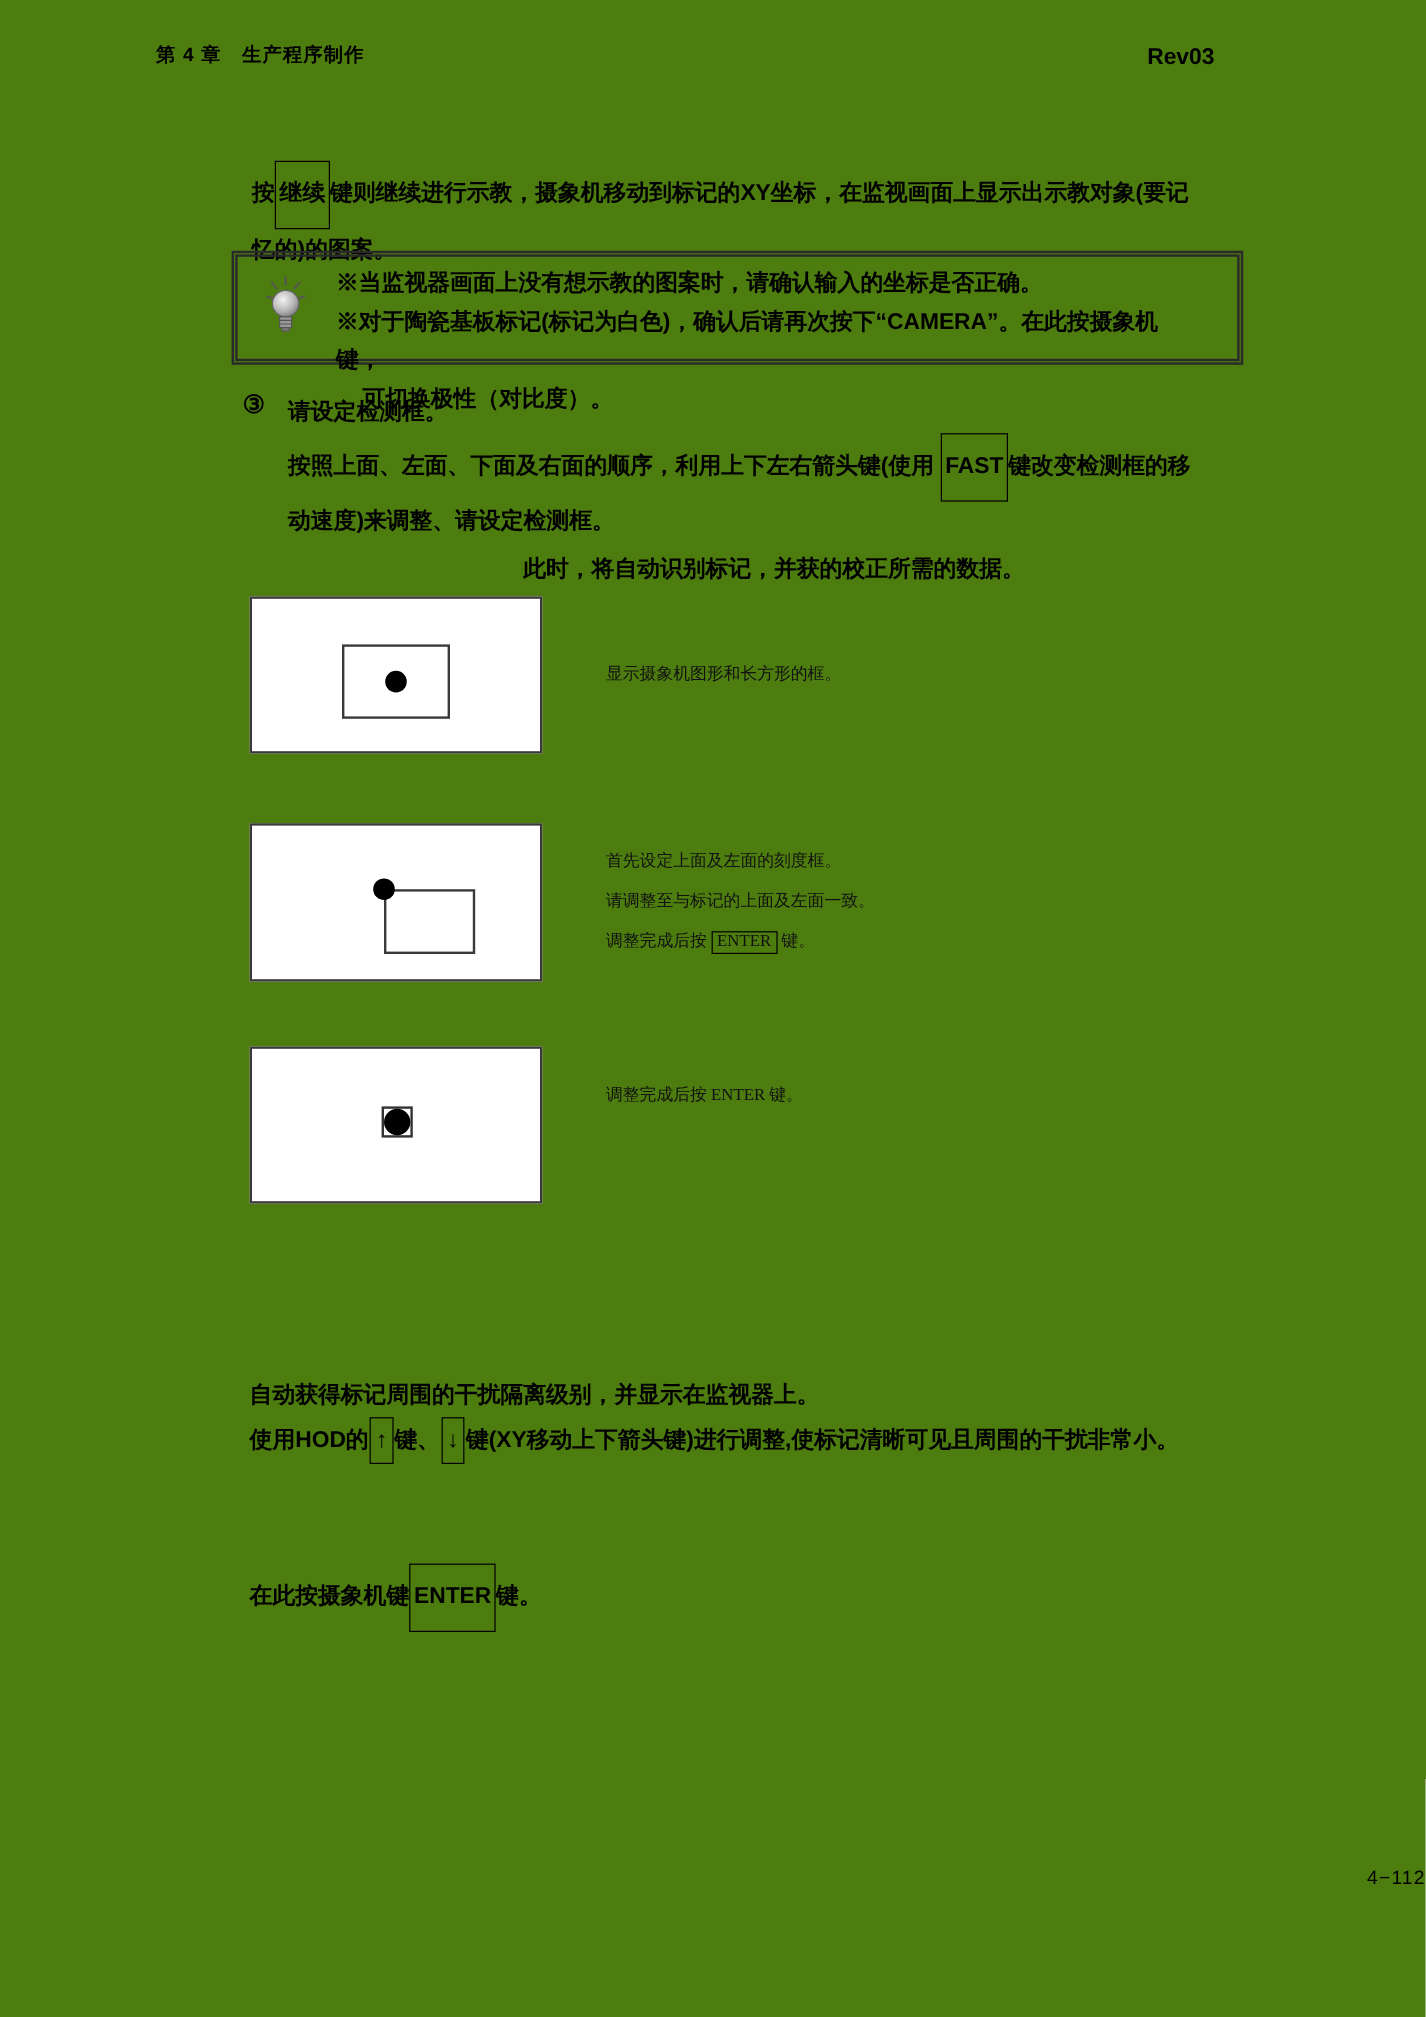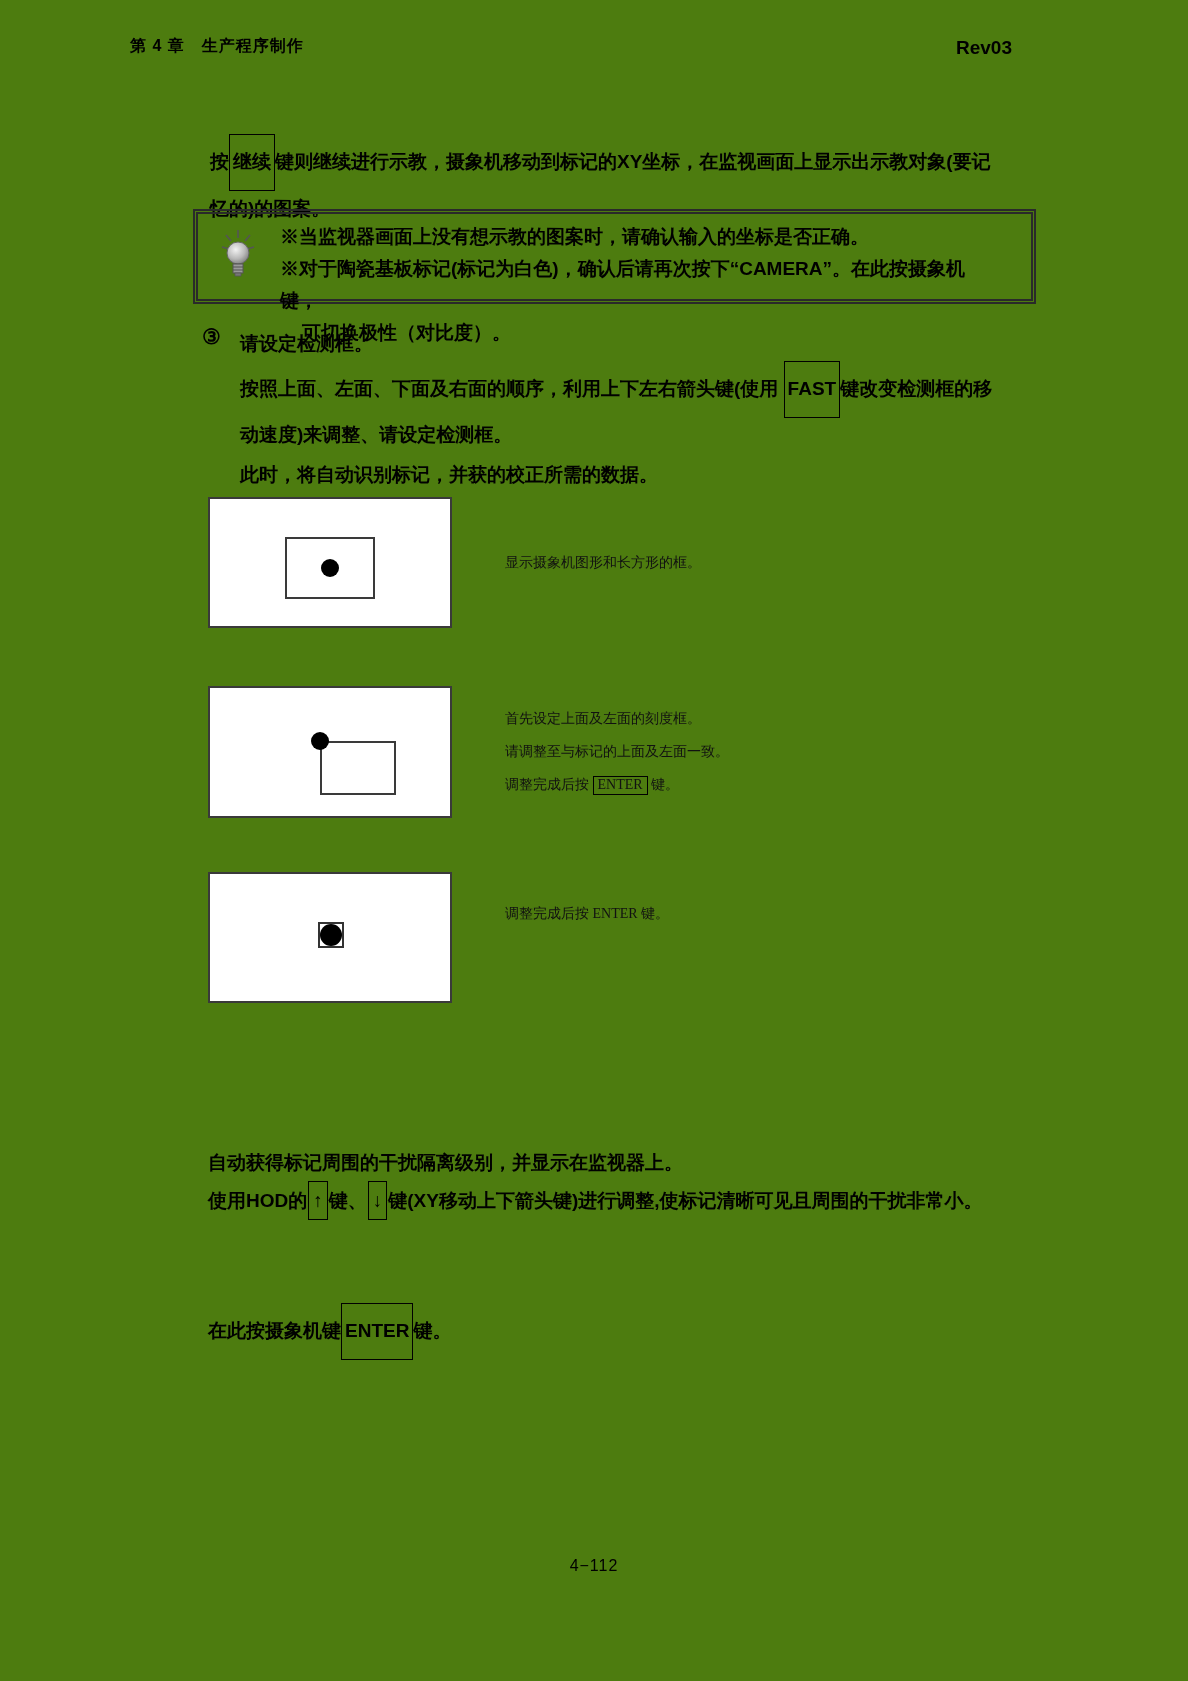--- a/index.html
+++ b/index.html
@@ -9,42 +9,42 @@
   .hdr-right{position:absolute;left:956px;top:37px;font-size:19px;font-weight:bold;}
   .bold-text{font-size:19px;font-weight:bold;line-height:35px;}
   .intro{position:absolute;left:210px;top:134px;width:810px;}
   .keybox{display:inline-block;border:1px solid #000;padding:16px 3px;line-height:1.2;}
   .notebox{position:absolute;left:193px;top:209px;width:805px;height:85px;border:5px double #2a2a2a;padding-left:28px;}
   .bulb-wrap{position:absolute;left:22px;top:12px;width:36px;height:60px;}
   .note-text{position:absolute;left:82px;top:7px;font-size:19px;font-weight:bold;line-height:32px;width:720px;}
   .note-indent{padding-left:22px;}
   .step-num{position:absolute;left:202px;top:325px;font-size:21px;font-weight:bold;}
   .step-body{position:absolute;left:240px;top:327px;width:810px;font-size:19px;font-weight:bold;line-height:34px;}
-  .step-gap{margin-top:6px;}
+  .step-gap{margin-top:6px;text-align:center;}
   .fig{position:absolute;left:208px;width:240px;background:#fff;border:2px solid #3a3a3a;}
   .fig1{top:497px;height:127px;}
   .fig2{top:686px;height:128px;}
   .fig3{top:872px;height:127px;}
   .inner-rect{position:absolute;border:2px solid #3a3a3a;background:#fff;}
   .i1{left:75px;top:38px;width:86px;height:58px;}
   .i2{left:110px;top:53px;width:72px;height:50px;}
   .dot{position:absolute;width:18px;height:18px;border-radius:50%;background:#000;}
   .d1{left:50%;top:50%;transform:translate(-50%,-50%);}
   .d2{left:101px;top:44px;}
   .mark3{position:absolute;left:108px;top:48px;width:22px;height:22px;border:2px solid #333;}
   .mark3 .fill{position:absolute;left:0px;top:0px;width:22px;height:22px;border-radius:50%;background:#000;}
   .cap{position:absolute;left:505px;font-family:"Liberation Serif",serif;font-size:14px;color:#111;line-height:33px;}
   .cap1{top:546px;}
   .cap2{top:702px;}
   .cap3{top:897px;}
   .cap .keybox{font-family:"Liberation Serif",serif;padding:0 4px;}
   .bottom{position:absolute;left:208px;top:1144px;width:830px;font-size:19px;font-weight:bold;line-height:37px;}
   .arrowkey{display:inline-block;border:1px solid #000;padding:0 4px;margin:0 1px;}
   .final{position:absolute;left:208px;top:1303px;font-size:19px;font-weight:bold;}
-  .pagenum{position:absolute;left:0;right:0;top:1557px;text-align:center;font-size:16px;letter-spacing:1px;}
+  .pagenum{position:absolute;left:0;right:0;top:1557px;text-align:right;font-size:16px;letter-spacing:1px;}
 </style>
 </head>
 <body>
 
 <div class="page">
 
   <div class="hdr-left">第 4 章　生产程序制作</div>
   <div class="hdr-right">Rev03</div>
 
   <div class="intro bold-text">

